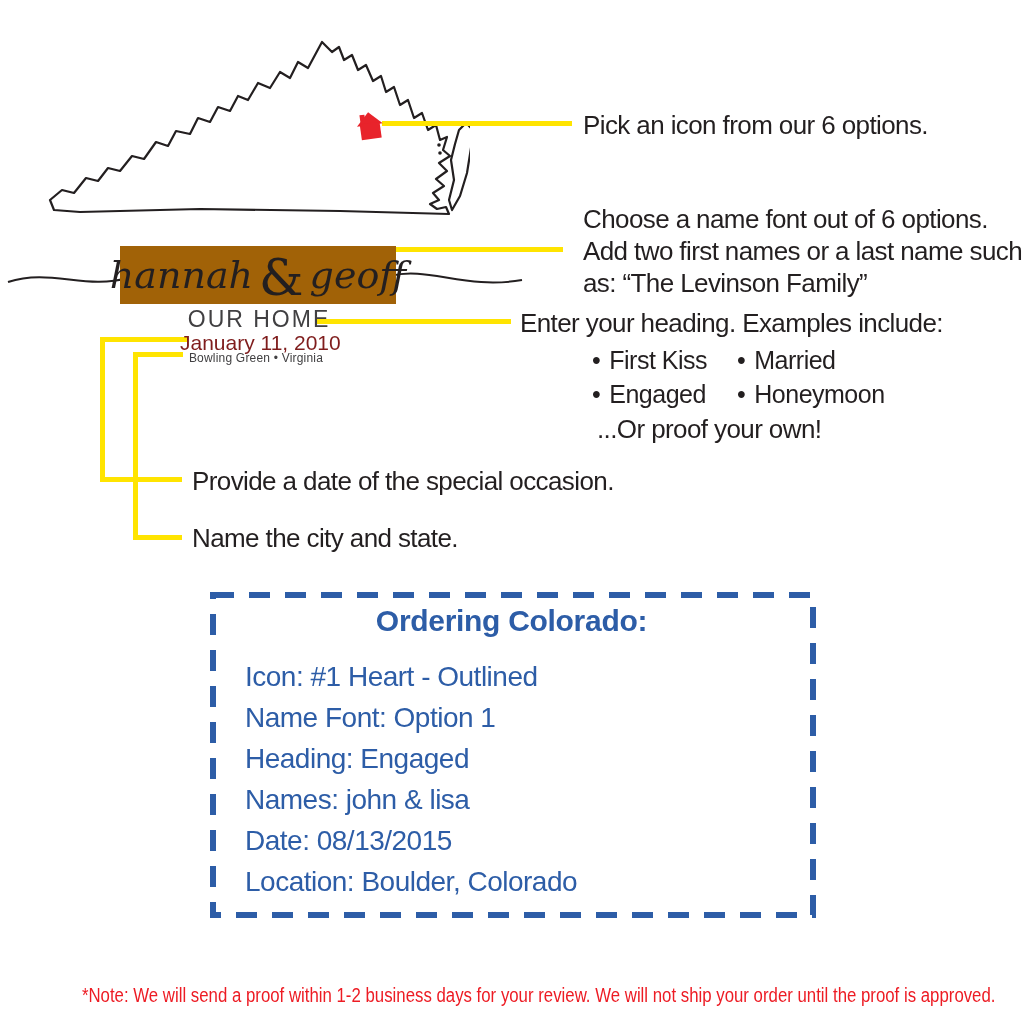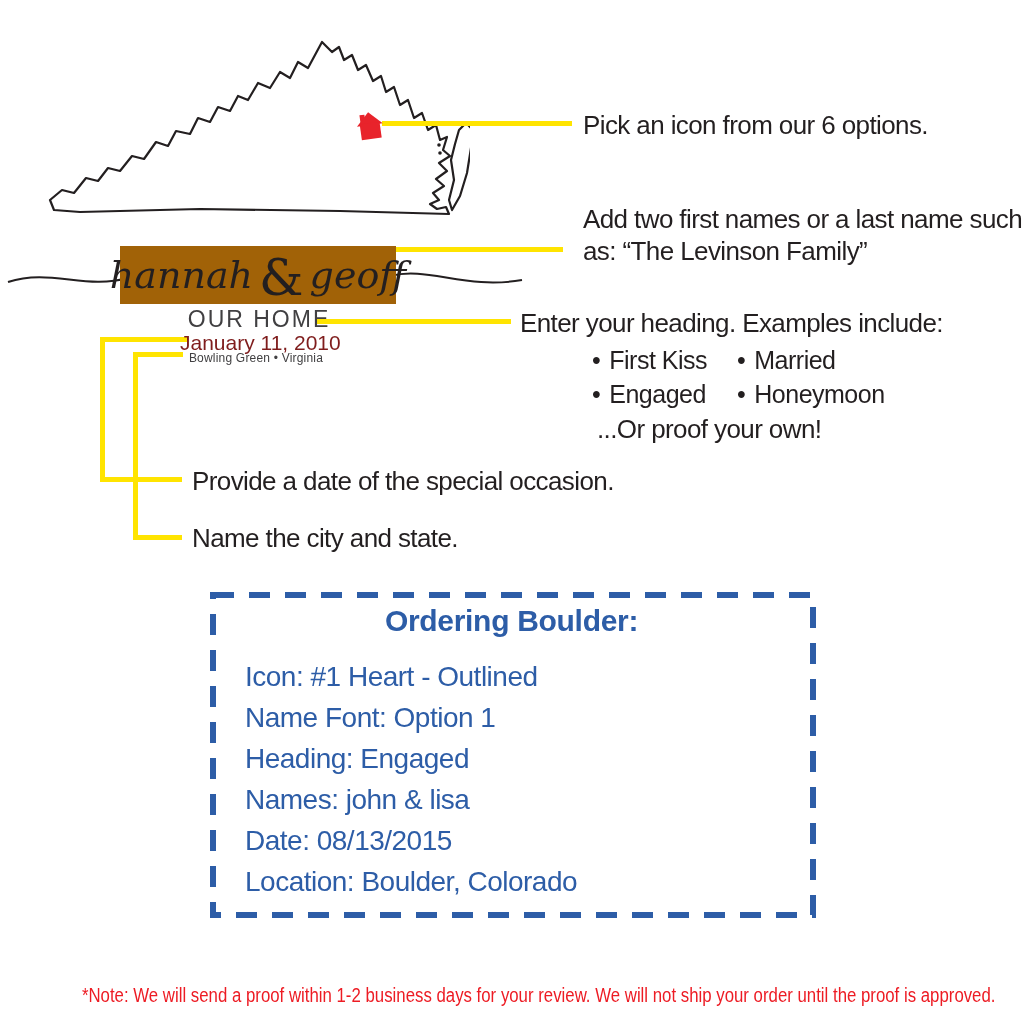--- a/index.html
+++ b/index.html
@@ -80,20 +80,21 @@
     <span class="script-name">geoff</span>
   </div>
 
   <div class="preview-heading">OUR HOME</div>
   <div class="preview-date">January 11, 2010</div>
   <div class="preview-loc">Bowling Green • Virginia</div>
 
   <div class="callout" style="left:583px;top:110px;">Pick an icon from our 6 options.</div>
 
   <div class="callout" style="left:583px;top:203px;line-height:32px;">
+    <div>Choose a name font out of 6 options.</div>
     <div>Add two first names or a last name such</div>
     <div>as: “The Levinson Family”</div>
   </div>
 
   <div class="callout" style="left:520px;top:308px;">Enter your heading. Examples include:</div>
 
   <div class="bullet-item" style="left:592px;top:346px;">
     <span class="dot">•</span><span>First Kiss</span>
   </div>
   <div class="bullet-item" style="left:737px;top:346px;">
@@ -109,21 +110,21 @@
   <div class="callout" style="left:597px;top:414px;">...Or proof your own!</div>
 
   <div class="callout" style="left:192px;top:466px;">Provide a date of the special occasion.</div>
 
   <div class="callout" style="left:192px;top:523px;">Name the city and state.</div>
 
   <svg class="abs" style="left:210px;top:592px;" width="606" height="326" viewBox="0 0 606 326">
     <rect x="3" y="3" width="600" height="320" fill="none" stroke="#2d5da7" stroke-width="6" stroke-dasharray="21 15"></rect>
   </svg>
 
-  <div class="order-title">Ordering Boulder:</div>
+  <div class="order-title">Ordering Colorado:</div>
 
   <div class="order-lines">
     <div>Icon: #1 Heart - Outlined</div>
     <div>Name Font: Option 1</div>
     <div>Heading: Engaged</div>
     <div>Names: john &amp; lisa</div>
     <div>Date: 08/13/2015</div>
     <div>Location: Boulder, Colorado</div>
   </div>
 

